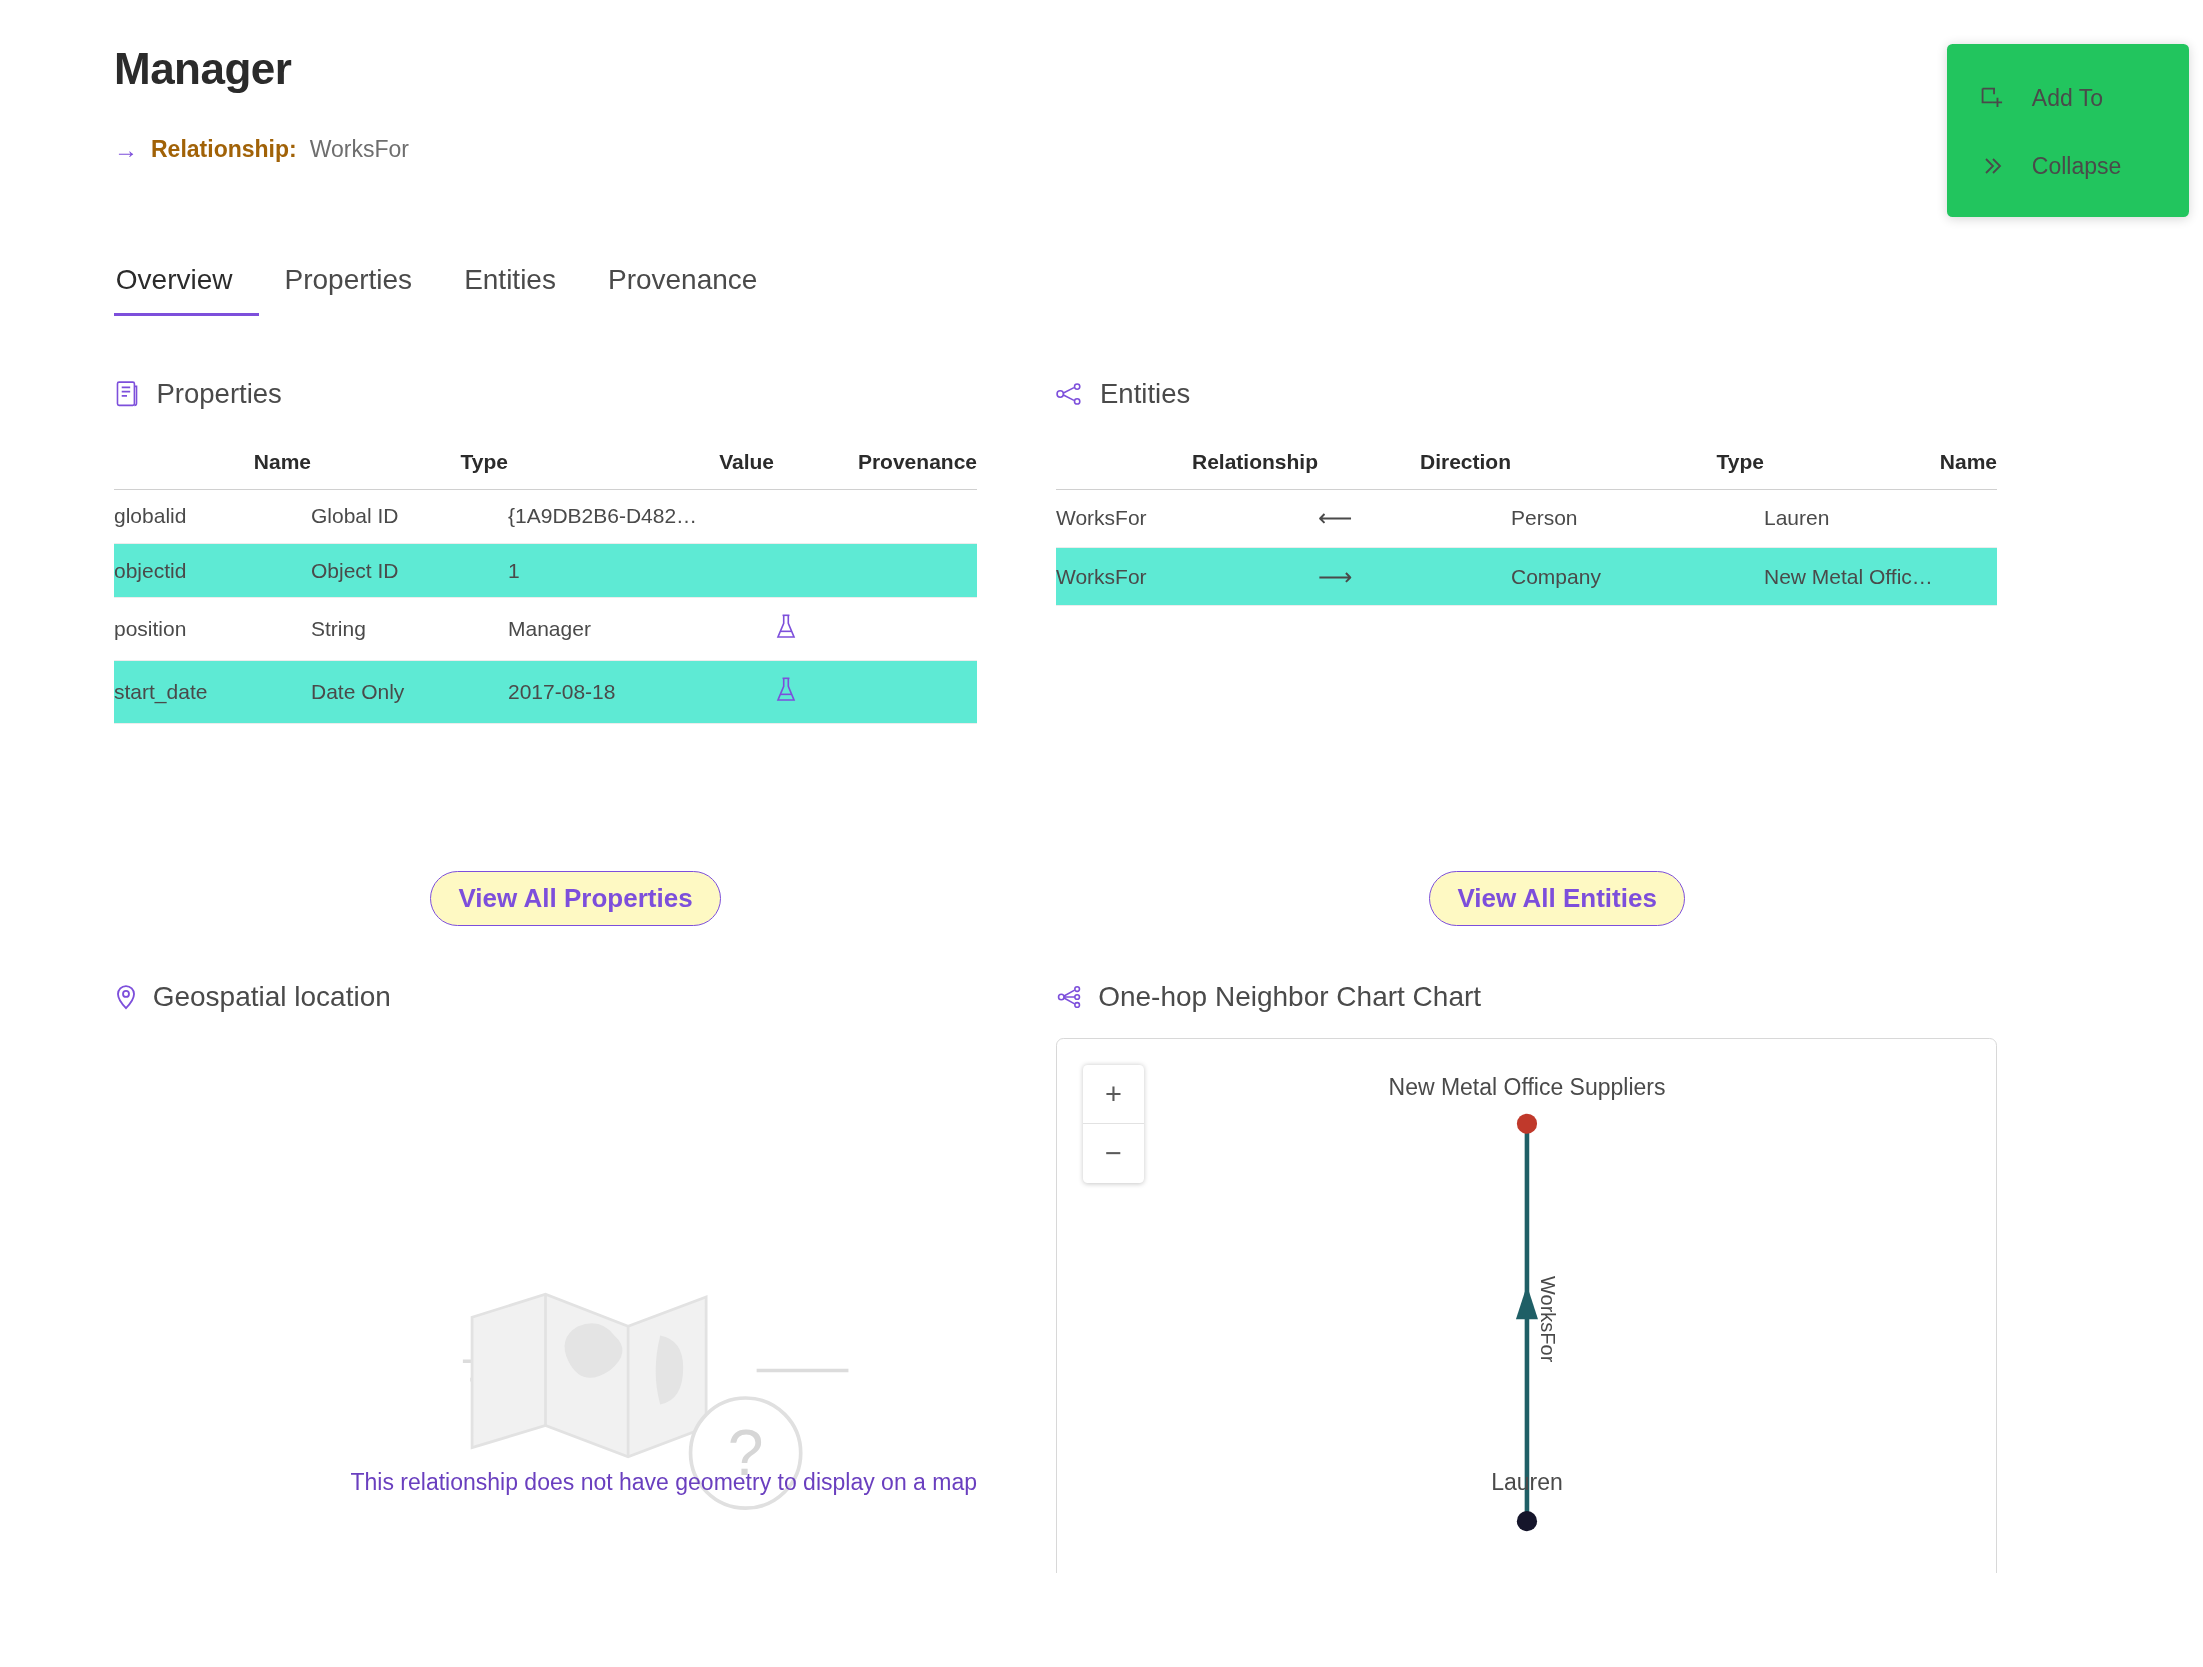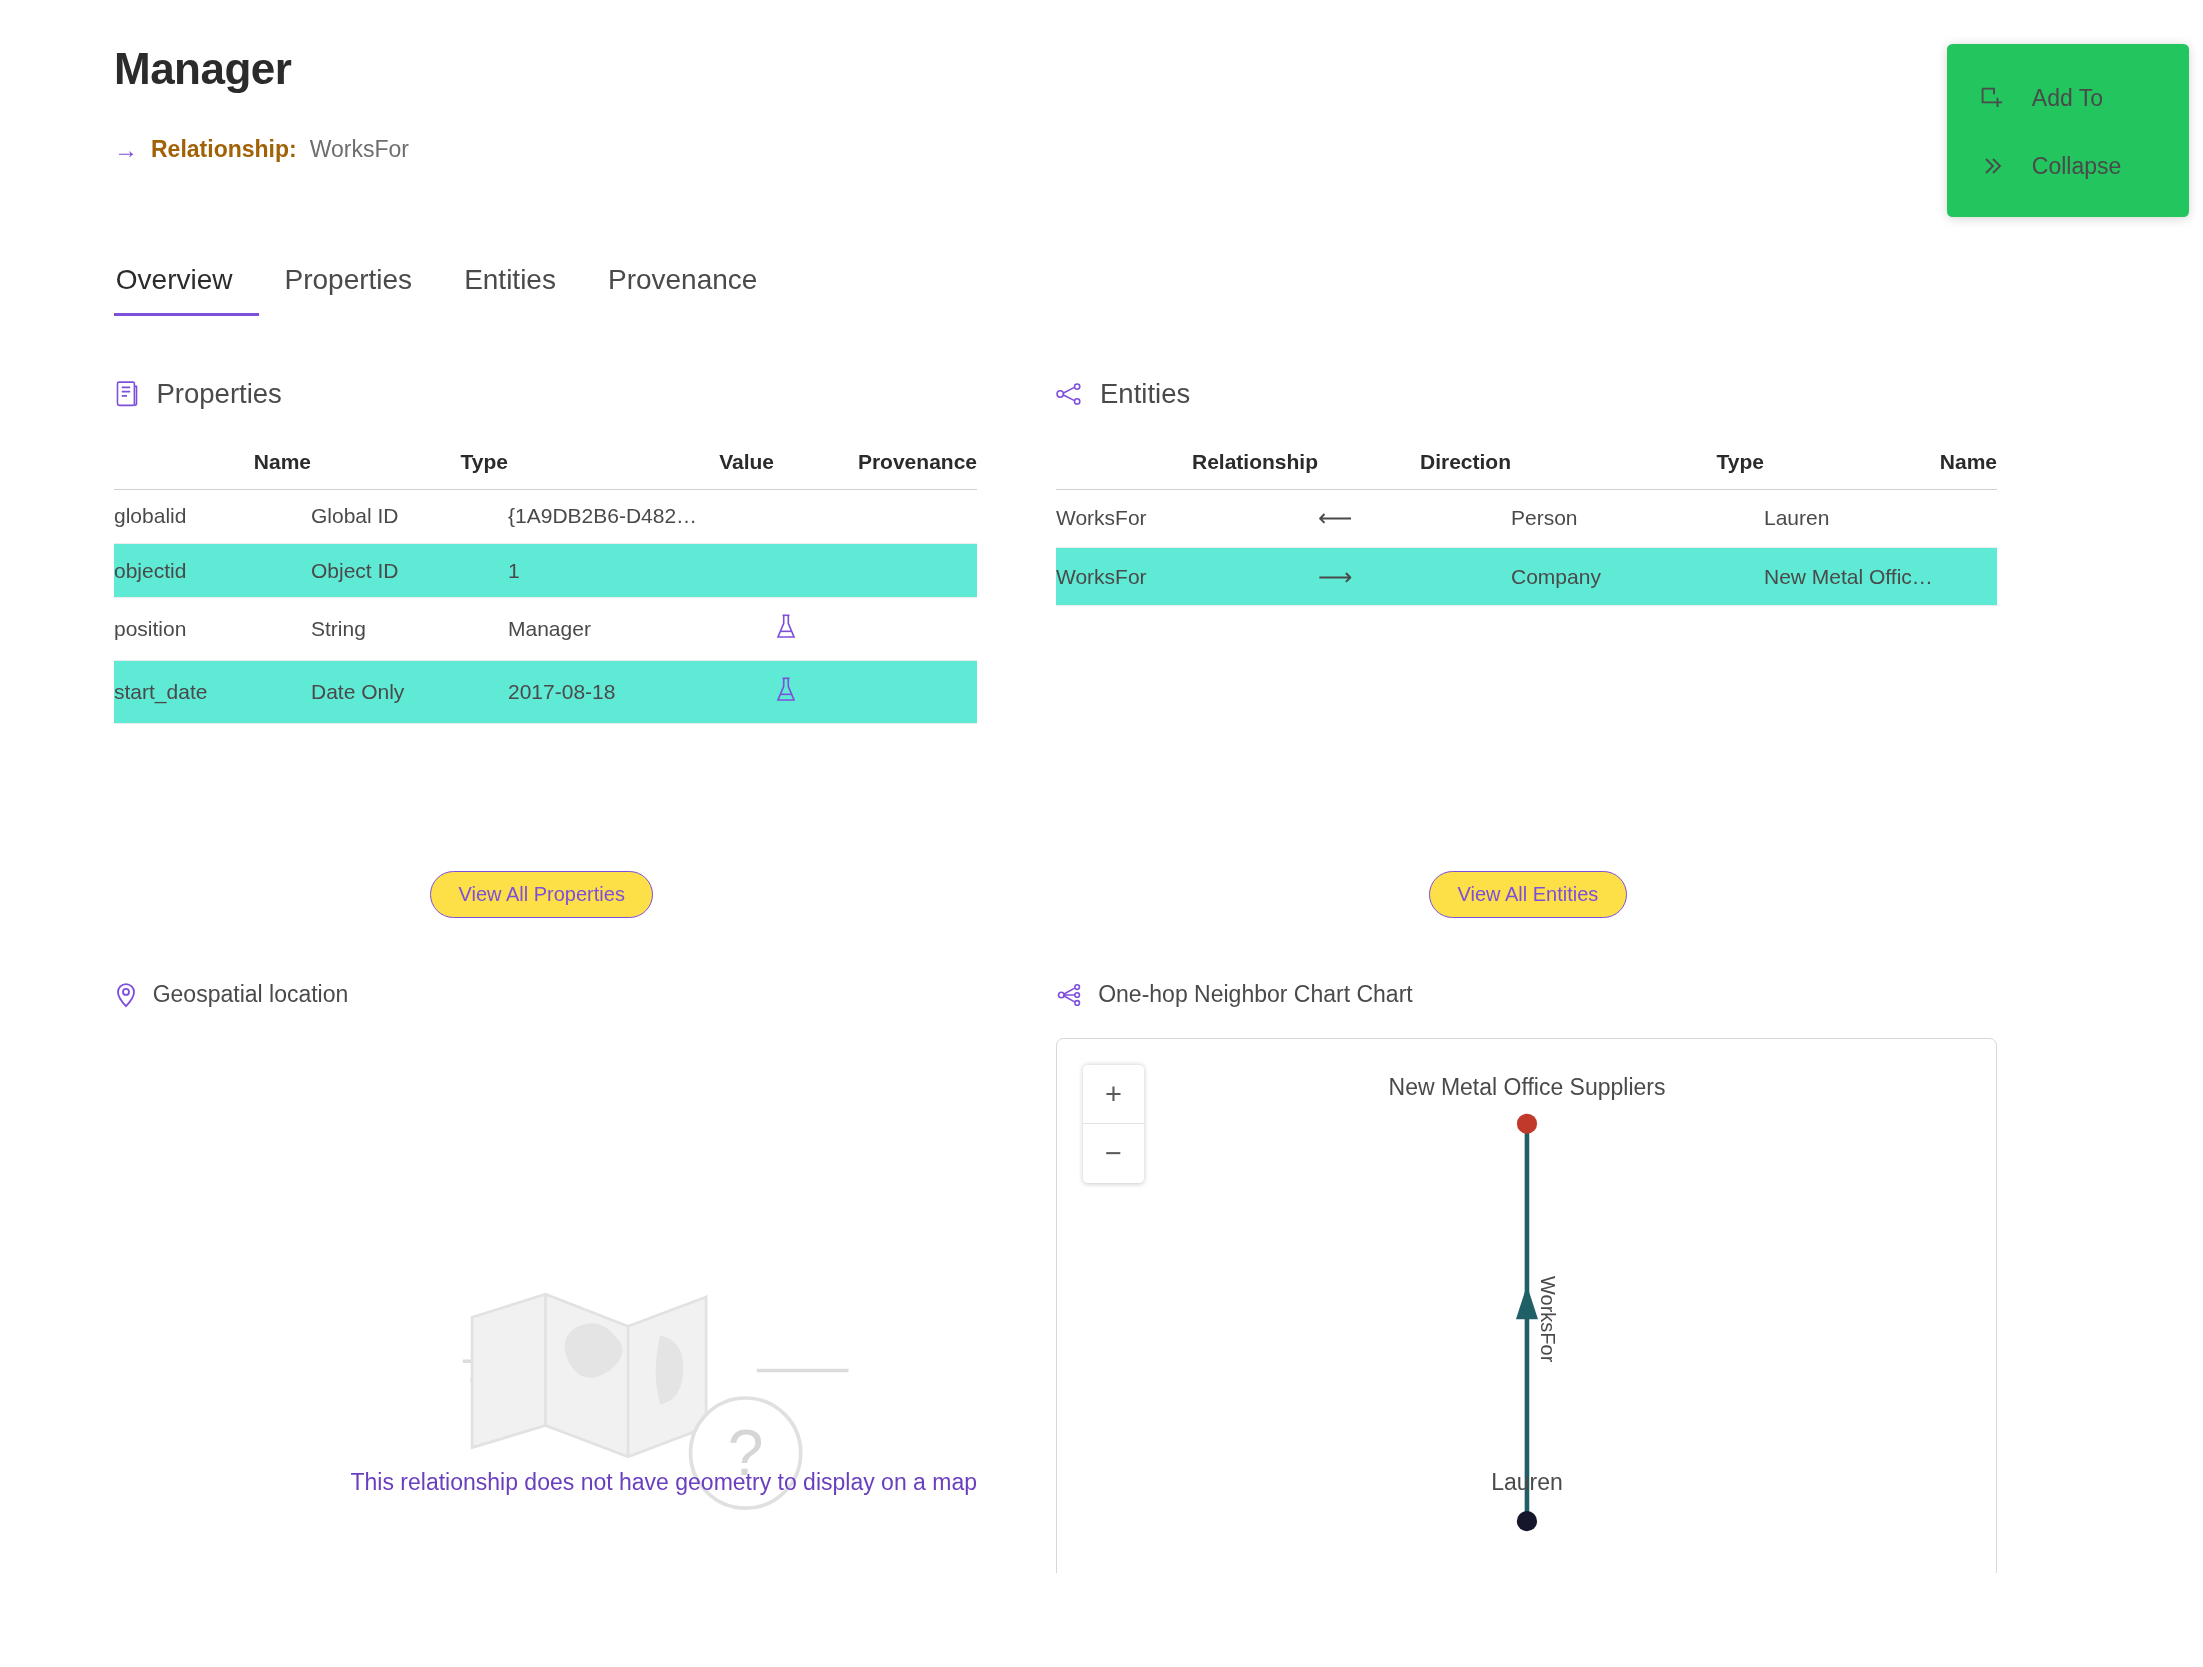--- a/index.html
+++ b/index.html
@@ -132,35 +132,36 @@
     display: inline-block;
     width: 24px; height: 27.5px;
     color: #7d4fdb;
   }
 
   
   .pill {
     position: absolute;
     border: 0.9px solid #7d4fdb;
     color: #7d4fdb;
-    background: #fde047;
+    background: #fef9c3;
     border-radius: 29px;
-    font-size: 20px;
+    font-size: 26px;
     padding: 11px 27.5px;
     cursor: pointer;
     white-space: nowrap;
+    font-weight: bold;
   }
 
   
   .sub-head {
     position: absolute;
     display: flex;
     align-items: center;
     gap: 14.7px;
-    font-size: 23px;
+    font-size: 28px;
     color: #4a4a4a;
   }
   .sub-head .sub-ico { color: #7d4fdb; display: flex; }
 
   
   .map-empty {
     position: absolute;
     left: 114px; top: 1051px;
     width: 863px; height: 459px;
   }

